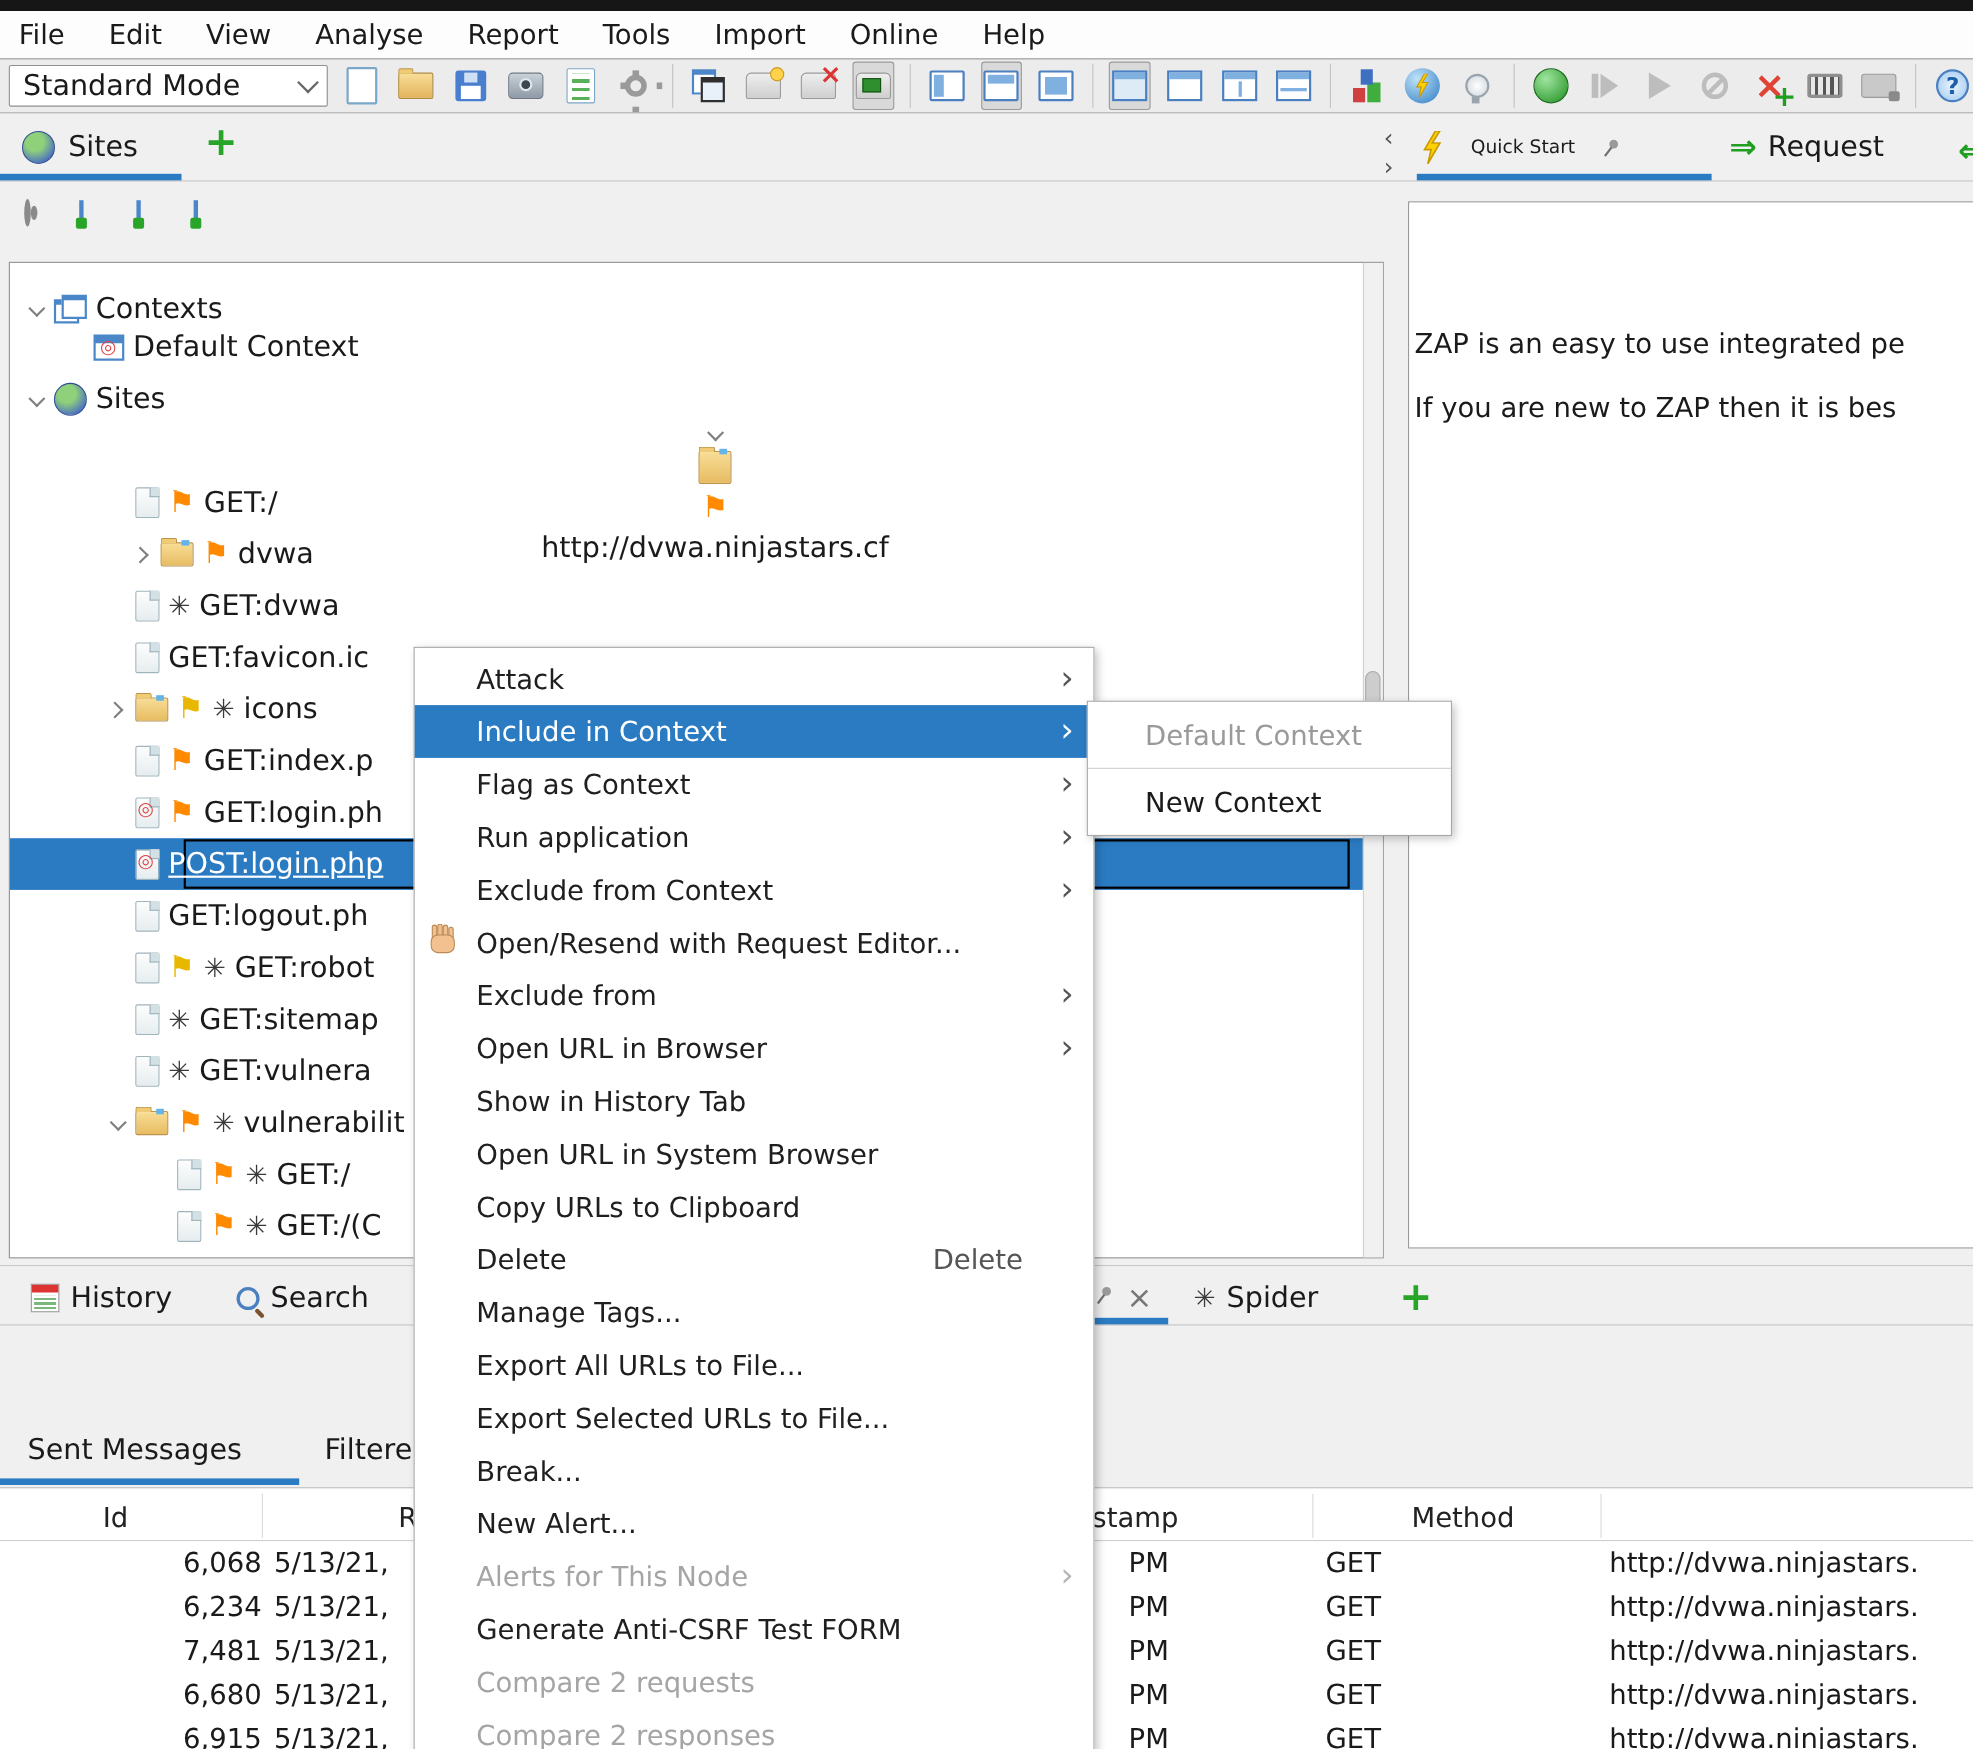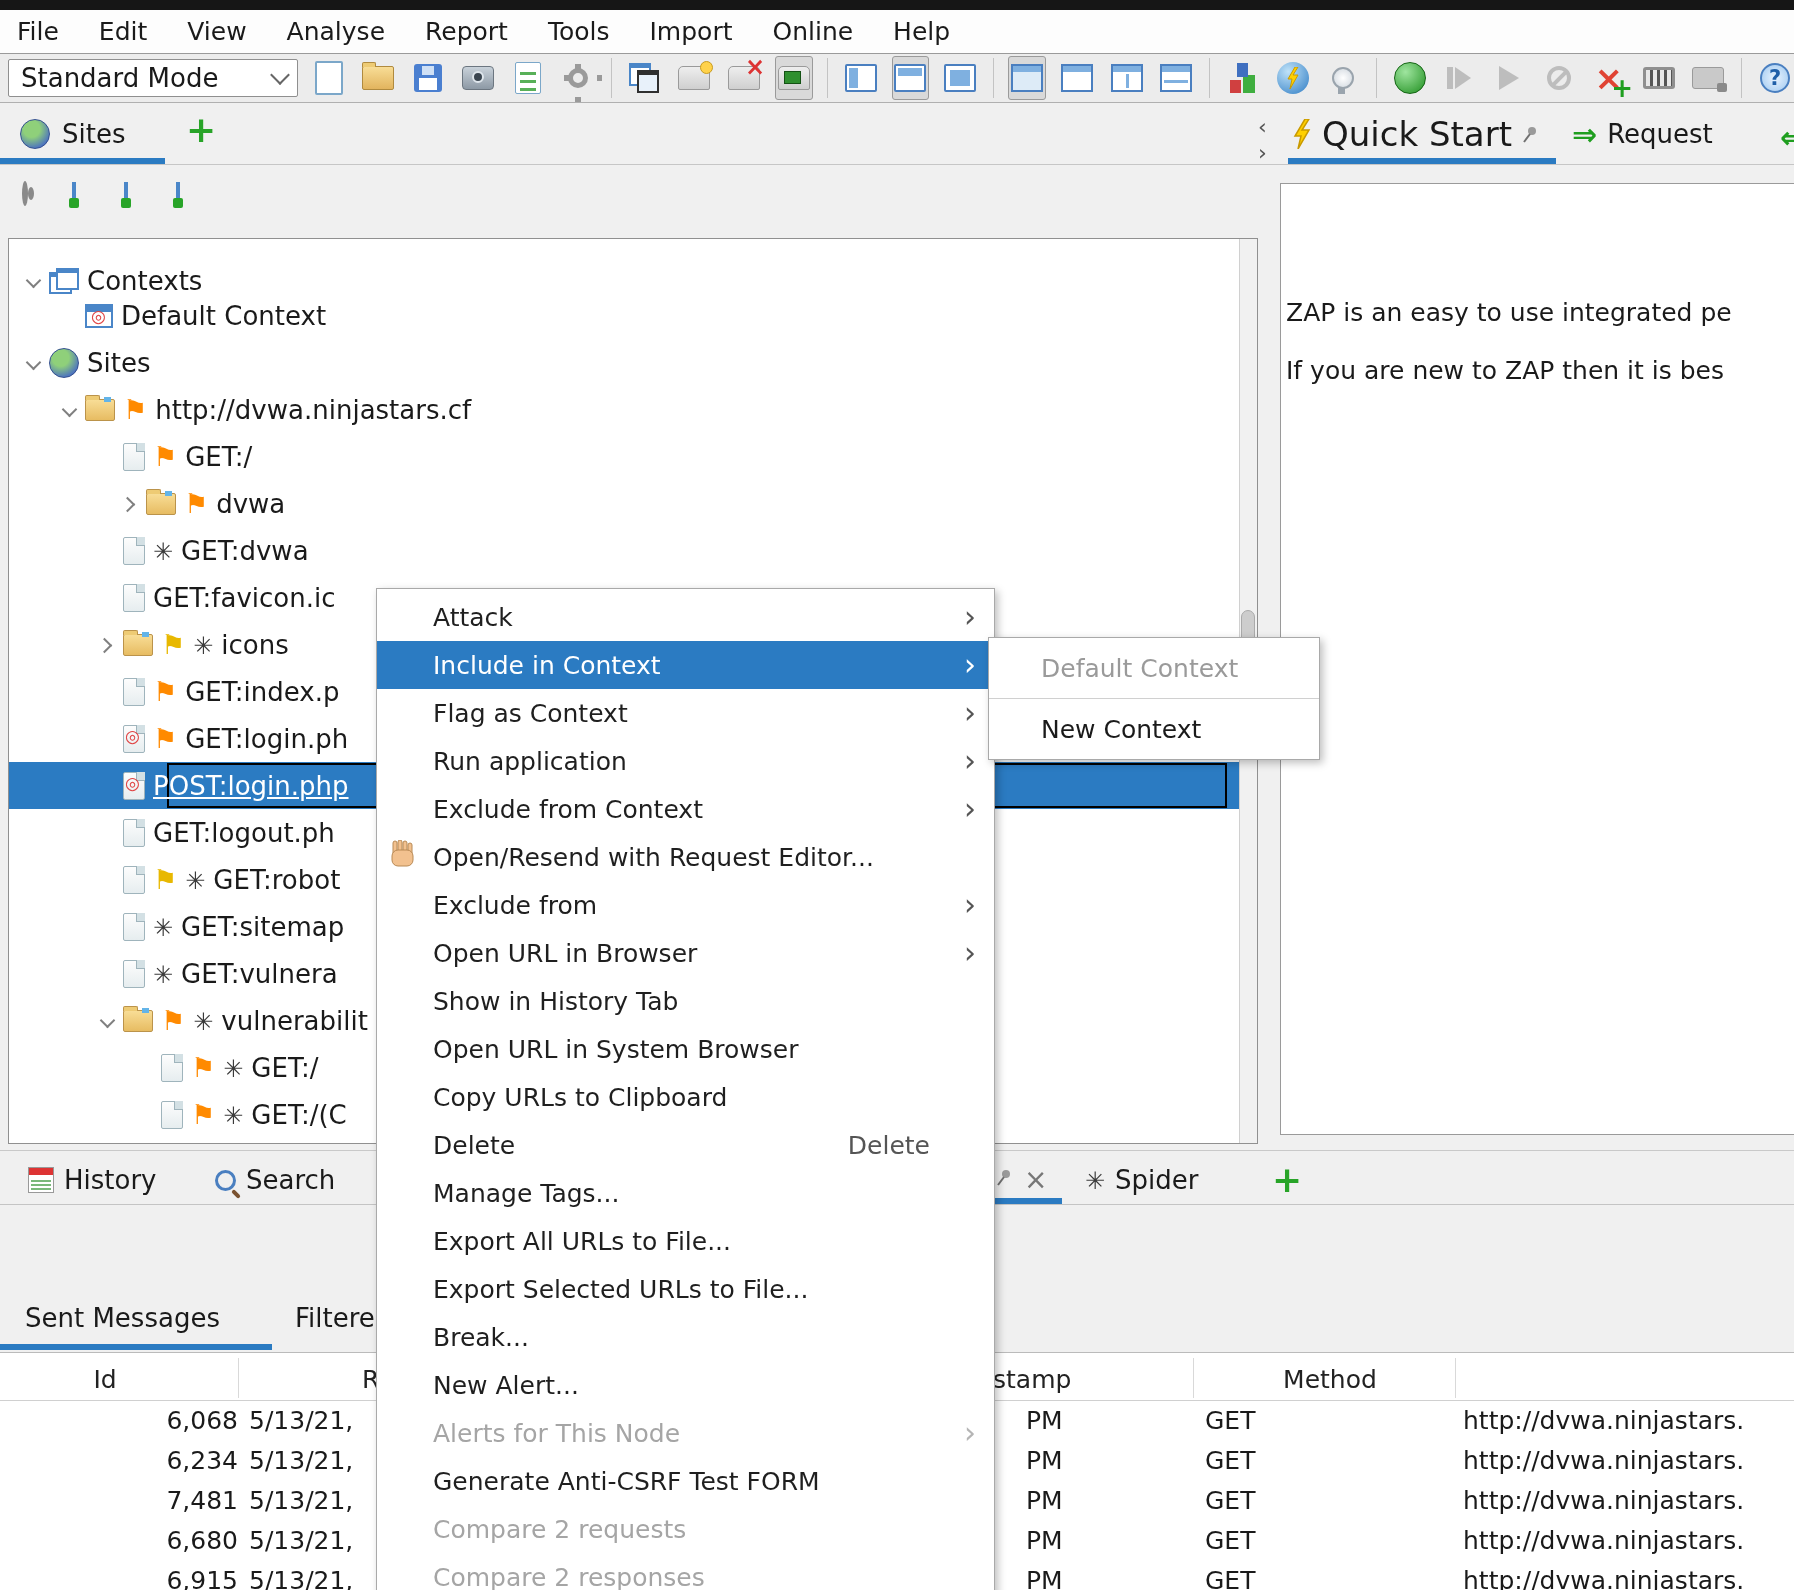--- a/index.html
+++ b/index.html
@@ -79,21 +79,21 @@
 
   
   .tabline{left:0;top:164px;width:1794px;height:1px;background:#c6c6c6;}
   .sites-tab{left:20px;top:106px;height:56px;display:flex;align-items:center;gap:12px;font-size:26px;}
   .ic-globe{width:28px;height:28px;border-radius:50%;background:radial-gradient(circle at 38% 32%,#8fd07a 0 32%,#4a6fc2 78%);border:1px solid #33508f;display:inline-block;}
   .plus{color:#28a428;font-size:36px;font-weight:bold;line-height:1;}
   .plus::before{content:"+";}
   .underline{background:#2b7bc2;height:6px;}
   .navchev{font-size:22px;color:#555;line-height:1;}
 
-  .qs-tab{left:1292px;top:106px;height:56px;display:flex;align-items:center;gap:10px;font-size:34px;justify-content:center;}
+  .qs-tab{left:1292px;top:106px;height:56px;display:flex;align-items:center;gap:25px;font-size:17px;justify-content:center;}
   .rq-tab{left:1572px;top:106px;height:56px;display:flex;align-items:center;gap:10px;font-size:26px;}
   .garrow{color:#1f9e1f;font-size:30px;font-weight:bold;}
   .garrow.rt::before{content:"\21D2";}
   .garrow.lt::before{content:"\21D0";}
 
   
   .i-target{width:24px;height:24px;border-radius:50%;border:3px solid #8a8a8a;position:relative;box-sizing:border-box;}
   .i-target::after{content:"";position:absolute;inset:3px;border-radius:50%;border:3px solid #8a8a8a;}
   .i-ctxwin{width:30px;height:26px;background:#fff;border:2px solid #4a86c8;position:relative;box-sizing:border-box;}
   .i-ctxwin::before{content:"";position:absolute;left:0;right:0;top:0;height:6px;background:#7fb0e0;}
@@ -356,21 +356,21 @@
       <span class="ic-defctx"></span>
       <span class="tl">Default Context</span>
     </div>
 
     <div class="trow d0" style="top:100px;">
       <span class="exp down"></span>
       <span class="ic-globe"></span>
       <span class="tl">Sites</span>
     </div>
 
-    <div class="trow d1" style="top:147px;">
+    <div class="trow d1" style="top:147px;flex-direction:column;">
       <span class="exp down"></span>
       <span class="ic-folder"></span>
       <span class="flg"></span>
       <span class="tl">http://dvwa.ninjastars.cf</span>
     </div>
 
     <div class="trow d2" style="top:194px;">
       <span class="nosp"></span>
       <span class="ic-file"></span>
       <span class="flg"></span>

